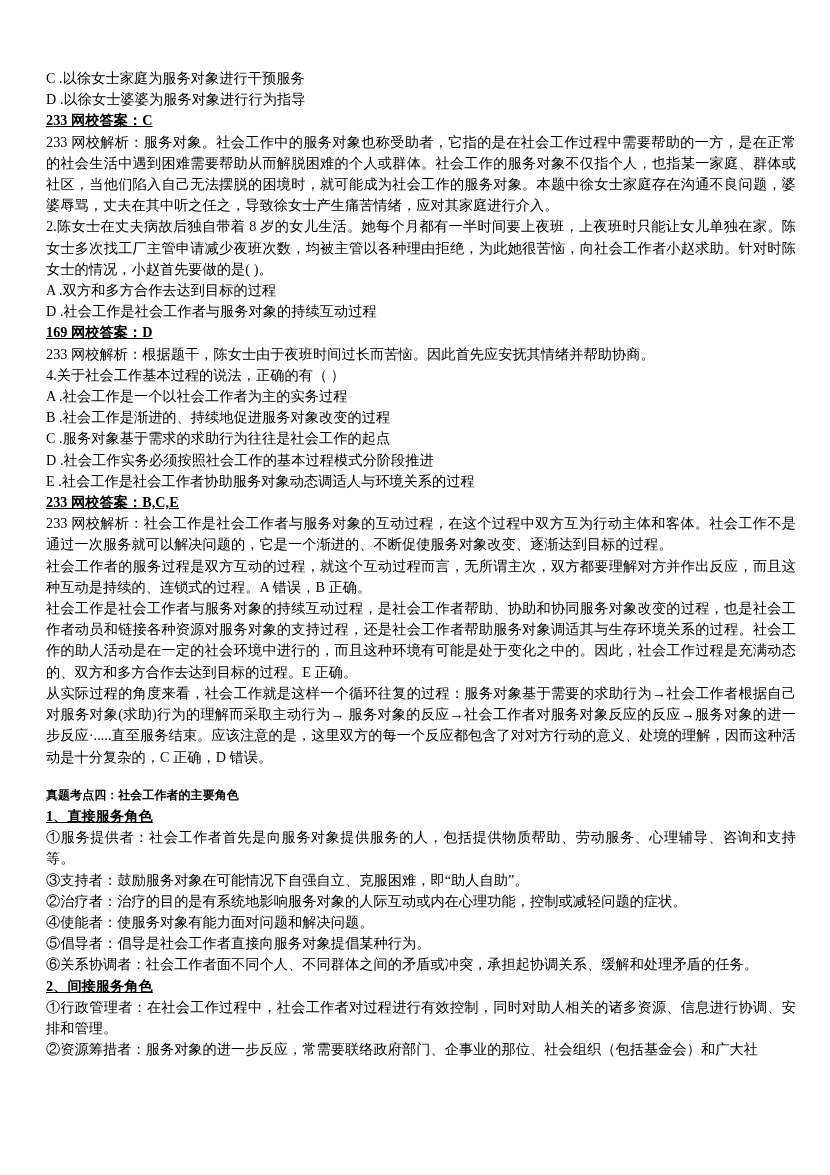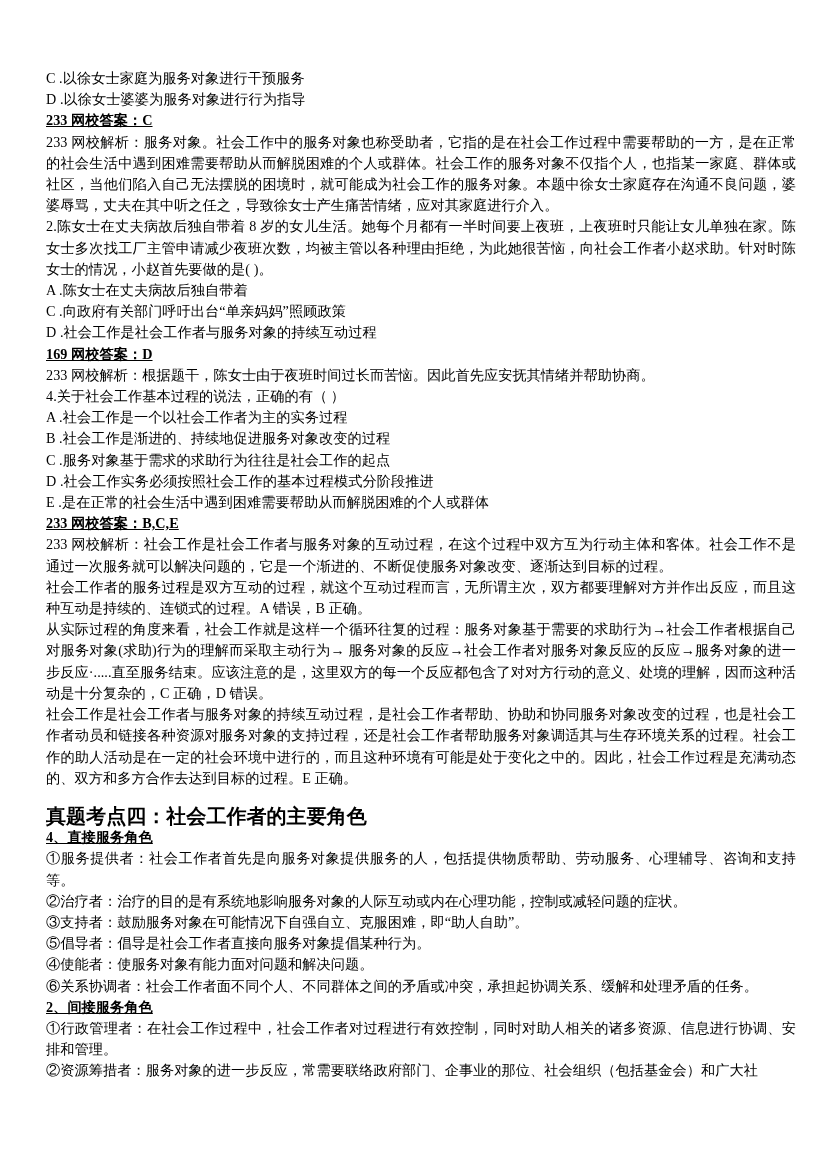--- a/index.html
+++ b/index.html
@@ -41,64 +41,63 @@
     text-justify: inter-ideograph;
     font-family: Liberation Serif, serif;
   }
   .label-bold {
     font-weight: bold;
     text-decoration: underline;
   }
   .heading {
     font-weight: bold;
     font-family: "Liberation Sans", "DejaVu Sans", sans-serif;
-    font-size: 20px;
+    font-size: 12px;
     margin: 0;
     padding: 0;
   }
   .spacer-md { height: 17px; }
 </style>
 </head>
 <body>
 
 <div class="page">
   <div class="doc-body">
 
     <p class="line">C .以徐女士家庭为服务对象进行干预服务</p>
     <p class="line">D .以徐女士婆婆为服务对象进行行为指导</p>
     <p class="line label-bold">233 网校答案：C</p>
     <p class="para">233 网校解析：服务对象。社会工作中的服务对象也称受助者，它指的是在社会工作过程中需要帮助的一方，是在正常的社会生活中遇到困难需要帮助从而解脱困难的个人或群体。社会工作的服务对象不仅指个人，也指某一家庭、群体或社区，当他们陷入自己无法摆脱的困境时，就可能成为社会工作的服务对象。本题中徐女士家庭存在沟通不良问题，婆婆辱骂，丈夫在其中听之任之，导致徐女士产生痛苦情绪，应对其家庭进行介入。</p>
 
     <p class="para">2.陈女士在丈夫病故后独自带着 8 岁的女儿生活。她每个月都有一半时间要上夜班，上夜班时只能让女儿单独在家。陈女士多次找工厂主管申请减少夜班次数，均被主管以各种理由拒绝，为此她很苦恼，向社会工作者小赵求助。针对时陈女士的情况，小赵首先要做的是( )。</p>
-    <p class="line">A .陈女士在丈夫病故后独自带着</p>
-    <p class="line">C .向政府有关部门呼吁出台“单亲妈妈”照顾政策</p>
+    <p class="line">A .双方和多方合作去达到目标的过程</p>
     <p class="line">D .社会工作是社会工作者与服务对象的持续互动过程</p>
     <p class="line label-bold">169 网校答案：D</p>
     <p class="para">233 网校解析：根据题干，陈女士由于夜班时间过长而苦恼。因此首先应安抚其情绪并帮助协商。</p>
 
     <p class="line">4.关于社会工作基本过程的说法，正确的有（ ）</p>
     <p class="line">A .社会工作是一个以社会工作者为主的实务过程</p>
     <p class="line">B .社会工作是渐进的、持续地促进服务对象改变的过程</p>
     <p class="line">C .服务对象基于需求的求助行为往往是社会工作的起点</p>
     <p class="line">D .社会工作实务必须按照社会工作的基本过程模式分阶段推进</p>
-    <p class="line">E .是在正常的社会生活中遇到困难需要帮助从而解脱困难的个人或群体</p>
+    <p class="line">E .社会工作是社会工作者协助服务对象动态调适人与环境关系的过程</p>
     <p class="line label-bold">233 网校答案：B,C,E</p>
     <p class="para">233 网校解析：社会工作是社会工作者与服务对象的互动过程，在这个过程中双方互为行动主体和客体。社会工作不是通过一次服务就可以解决问题的，它是一个渐进的、不断促使服务对象改变、逐渐达到目标的过程。</p>
     <p class="para">社会工作者的服务过程是双方互动的过程，就这个互动过程而言，无所谓主次，双方都要理解对方并作出反应，而且这种互动是持续的、连锁式的过程。A 错误，B 正确。</p>
+    <p class="para">社会工作是社会工作者与服务对象的持续互动过程，是社会工作者帮助、协助和协同服务对象改变的过程，也是社会工作者动员和链接各种资源对服务对象的支持过程，还是社会工作者帮助服务对象调适其与生存环境关系的过程。社会工作的助人活动是在一定的社会环境中进行的，而且这种环境有可能是处于变化之中的。因此，社会工作过程是充满动态的、双方和多方合作去达到目标的过程。E 正确。</p>
     <p class="para">从实际过程的角度来看，社会工作就是这样一个循环往复的过程：服务对象基于需要的求助行为→社会工作者根据自己对服务对象(求助)行为的理解而采取主动行为→ 服务对象的反应→社会工作者对服务对象反应的反应→服务对象的进一步反应·.....直至服务结束。应该注意的是，这里双方的每一个反应都包含了对对方行动的意义、处境的理解，因而这种活动是十分复杂的，C 正确，D 错误。</p>
-    <p class="para">社会工作是社会工作者与服务对象的持续互动过程，是社会工作者帮助、协助和协同服务对象改变的过程，也是社会工作者动员和链接各种资源对服务对象的支持过程，还是社会工作者帮助服务对象调适其与生存环境关系的过程。社会工作的助人活动是在一定的社会环境中进行的，而且这种环境有可能是处于变化之中的。因此，社会工作过程是充满动态的、双方和多方合作去达到目标的过程。E 正确。</p>
 
     <div class="spacer-md"></div>
 
     <p class="heading">真题考点四：社会工作者的主要角色</p>
-    <p class="line label-bold">4、直接服务角色</p>
+    <p class="line label-bold">1、直接服务角色</p>
     <p class="para">①服务提供者：社会工作者首先是向服务对象提供服务的人，包括提供物质帮助、劳动服务、心理辅导、咨询和支持等。</p>
+    <p class="para">③支持者：鼓励服务对象在可能情况下自强自立、克服困难，即“助人自助”。</p>
     <p class="para">②治疗者：治疗的目的是有系统地影响服务对象的人际互动或内在心理功能，控制或减轻问题的症状。</p>
-    <p class="para">③支持者：鼓励服务对象在可能情况下自强自立、克服困难，即“助人自助”。</p>
+    <p class="para">④使能者：使服务对象有能力面对问题和解决问题。</p>
     <p class="para">⑤倡导者：倡导是社会工作者直接向服务对象提倡某种行为。</p>
-    <p class="para">④使能者：使服务对象有能力面对问题和解决问题。</p>
     <p class="para">⑥关系协调者：社会工作者面不同个人、不同群体之间的矛盾或冲突，承担起协调关系、缓解和处理矛盾的任务。</p>
     <p class="line label-bold">2、间接服务角色</p>
     <p class="para">①行政管理者：在社会工作过程中，社会工作者对过程进行有效控制，同时对助人相关的诸多资源、信息进行协调、安排和管理。</p>
     <p class="para">②资源筹措者：服务对象的进一步反应，常需要联络政府部门、企事业的那位、社会组织（包括基金会）和广大社</p>
 
   </div>
 </div>
 
 </body></html>

